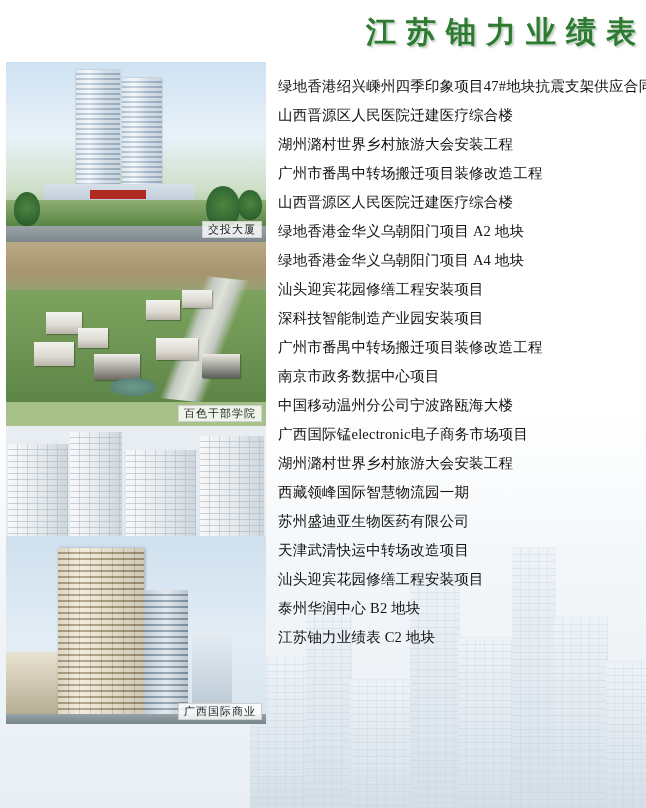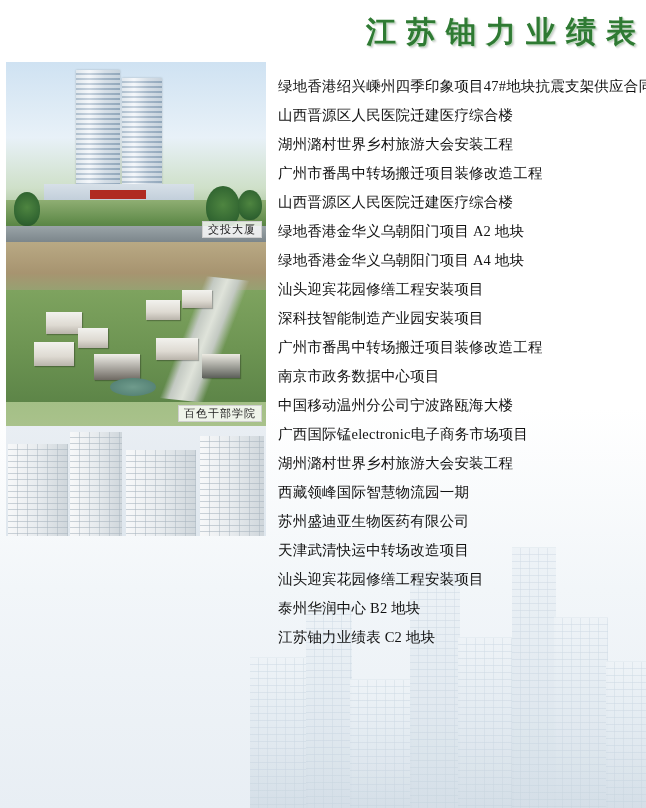--- a/index.html
+++ b/index.html
@@ -285,20 +285,28 @@
     <div class="cap">百色干部学院</div>
   </div>
 
   <div class="photo p3">
     <div class="res r1"></div>
     <div class="res r2"></div>
     <div class="res r3"></div>
     <div class="res r4"></div>
   </div>
 
+  <div class="photo p4">
+    <div class="low"></div>
+    <div class="far"></div>
+    <div class="main"></div>
+    <div class="side"></div>
+    <div class="groundline"></div>
+    <div class="cap">广西国际商业</div>
+  </div>
 
 </div>
 
 <div class="list">
   <div class="list-item">绿地香港绍兴嵊州四季印象项目47#地块抗震支架供应合同</div>
   <div class="list-item">山西晋源区人民医院迁建医疗综合楼</div>
   <div class="list-item">湖州潞村世界乡村旅游大会安装工程</div>
   <div class="list-item">广州市番禺中转场搬迁项目装修改造工程</div>
   <div class="list-item">山西晋源区人民医院迁建医疗综合楼</div>
   <div class="list-item">绿地香港金华义乌朝阳门项目 A2 地块</div>

